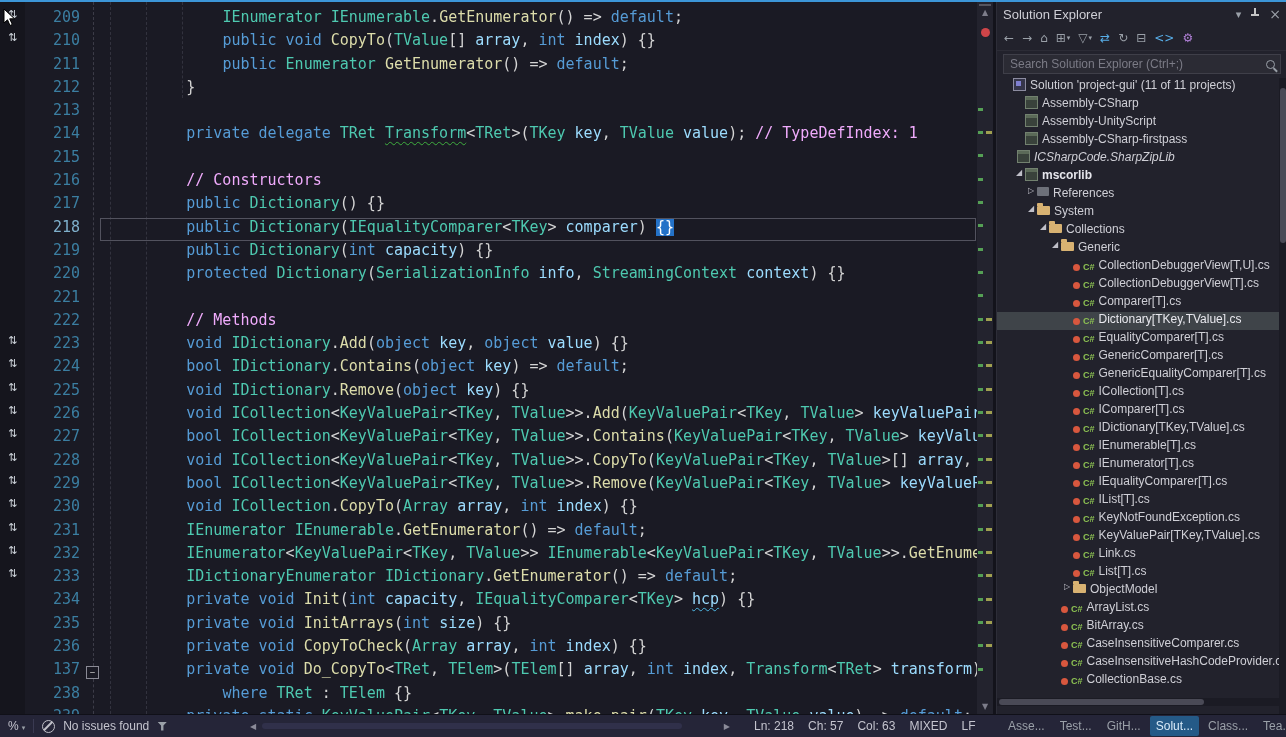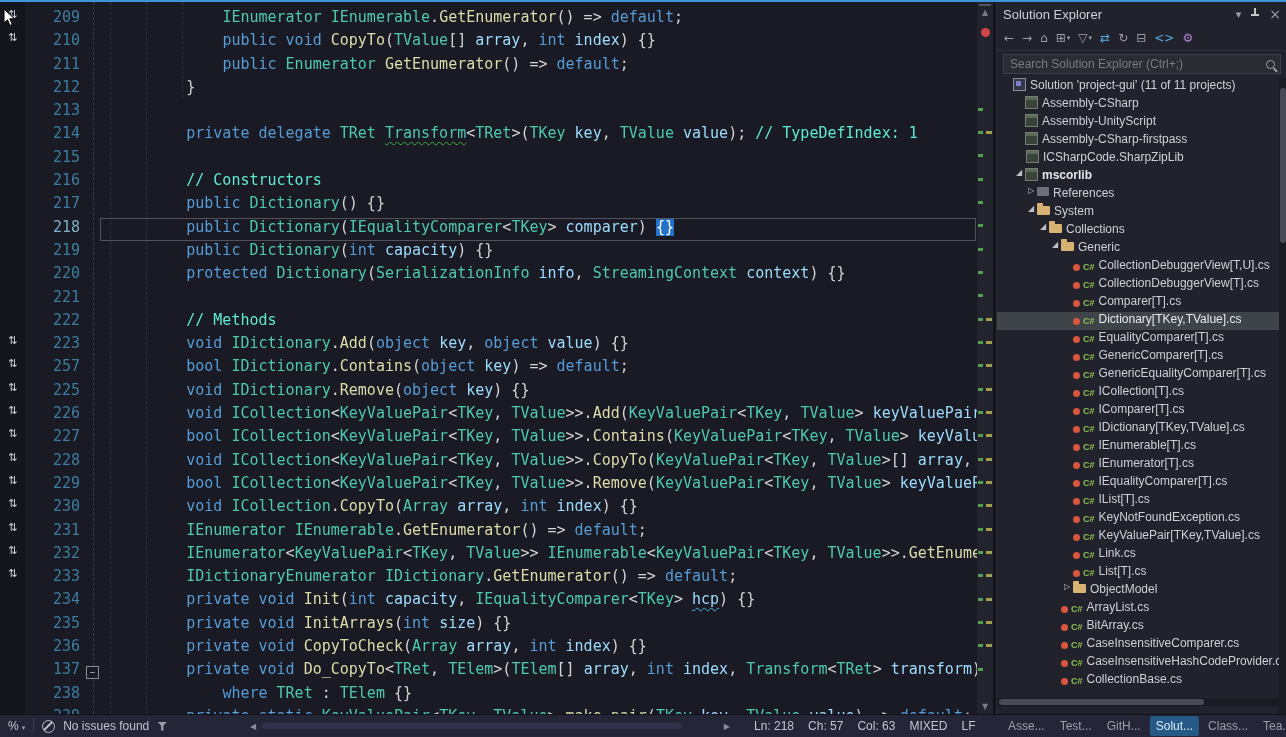--- a/index.html
+++ b/index.html
@@ -25,21 +25,21 @@
   .current .num{color:#7fb0cc;}
   .fold{width:20px;flex:none;position:relative;}
   .foldbox{position:absolute;left:2px;top:6px;width:11px;height:11px;border:1px solid #8a8a95;
       background:#1a1a24;color:#c5c5c5;font:9px/10px "DejaVu Sans Mono",monospace;text-align:center;z-index:3;}
   .code{flex:1;overflow:hidden;white-space:pre;padding-left:10px;}
   .tk-d{color:#d4d4d4}.tk-p{color:#d4d4d4}
   .tk-k{color:#569cd6}
   .tk-t{color:#4ec9b0}
   .tk-m{color:#dcdcaa}
   .tk-v{color:#9cdcfe}
-  .tk-c{color:#5eead4}
+  .tk-c{color:#f0abfc}
   .tk-sel{background:#2472c8;color:#ffffff;}
   .sqg{text-decoration:underline wavy #3fae3f 1px;text-underline-offset:3px;}
   .sqb{text-decoration:underline wavy #4db6e2 1px;text-underline-offset:3px;}
   .cursor{position:absolute;left:3px;top:6px;z-index:99;}
 
   
   .edscroll{position:absolute;left:977px;top:2px;width:16px;height:712px;background:#23232e;z-index:3;}
   .sb-split{position:absolute;left:2px;top:2px;width:12px;height:2px;background:#55555f;}
   .sb-arr{position:absolute;left:0;width:16px;text-align:center;color:#7d7d8a;font-size:8px;
           font-family:"DejaVu Sans",sans-serif;}
@@ -212,21 +212,21 @@
           <span class="code"><span class="tk-d">        </span><span class="tk-c">// Methods</span></span>
         </div>
         <div class="line">
           <span class="gl">⇅</span>
           <span class="num">223</span>
           <span class="fold"></span>
           <span class="code"><span class="tk-d">        </span><span class="tk-k">void</span><span class="tk-d"> </span><span class="tk-t">IDictionary</span><span class="tk-p">.</span><span class="tk-m">Add</span><span class="tk-p">(</span><span class="tk-k">object</span><span class="tk-d"> </span><span class="tk-v">key</span><span class="tk-p">, </span><span class="tk-k">object</span><span class="tk-d"> </span><span class="tk-v">value</span><span class="tk-p">) {}</span></span>
         </div>
         <div class="line">
           <span class="gl">⇅</span>
-          <span class="num">257</span>
+          <span class="num">224</span>
           <span class="fold"></span>
           <span class="code"><span class="tk-d">        </span><span class="tk-k">bool</span><span class="tk-d"> </span><span class="tk-t">IDictionary</span><span class="tk-p">.</span><span class="tk-m">Contains</span><span class="tk-p">(</span><span class="tk-k">object</span><span class="tk-d"> </span><span class="tk-v">key</span><span class="tk-p">) =&gt; </span><span class="tk-k">default</span><span class="tk-p">;</span></span>
         </div>
         <div class="line">
           <span class="gl">⇅</span>
           <span class="num">225</span>
           <span class="fold"></span>
           <span class="code"><span class="tk-d">        </span><span class="tk-k">void</span><span class="tk-d"> </span><span class="tk-t">IDictionary</span><span class="tk-p">.</span><span class="tk-m">Remove</span><span class="tk-p">(</span><span class="tk-k">object</span><span class="tk-d"> </span><span class="tk-v">key</span><span class="tk-p">) {}</span></span>
         </div>
         <div class="line">
@@ -409,21 +409,21 @@
         <div class="trow" style="padding-left: 16px;">
           <span class="arrow"></span>
           <span class="ic ic-project"></span>
           <span class="tlabel">Assembly-UnityScript</span>
         </div>
         <div class="trow" style="padding-left: 16px;">
           <span class="arrow"></span>
           <span class="ic ic-project"></span>
           <span class="tlabel">Assembly-CSharp-firstpass</span>
         </div>
-        <div class="trow" style="padding-left: 17px;">
+        <div class="trow" style="padding-left: 8px; font-style: italic;">
           <span class="arrow"></span>
           <span class="ic ic-project"></span>
           <span class="tlabel">ICSharpCode.SharpZipLib</span>
         </div>
         <div class="trow bold" style="padding-left: 16px;">
           <span class="arrow">◢</span>
           <span class="ic ic-project"></span>
           <span class="tlabel">mscorlib</span>
         </div>
         <div class="trow" style="padding-left: 28px;">

